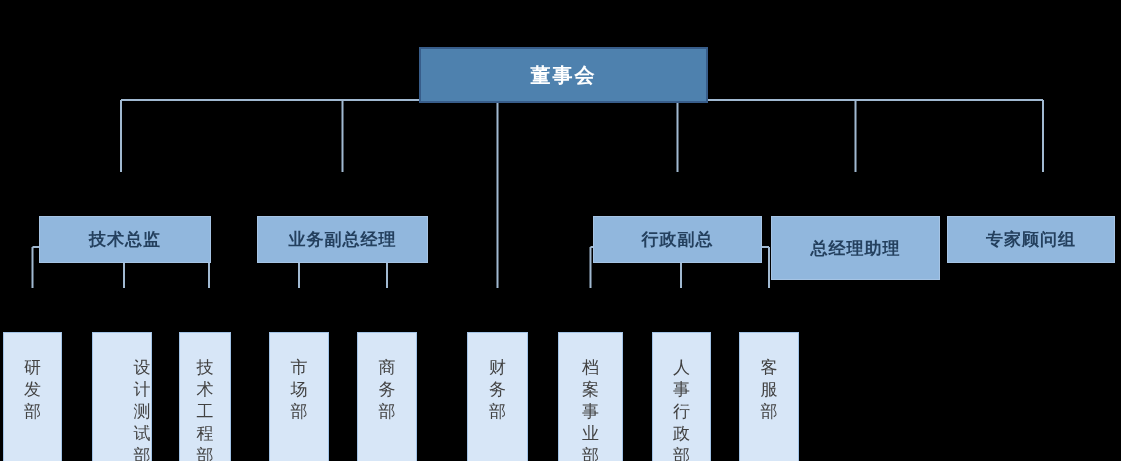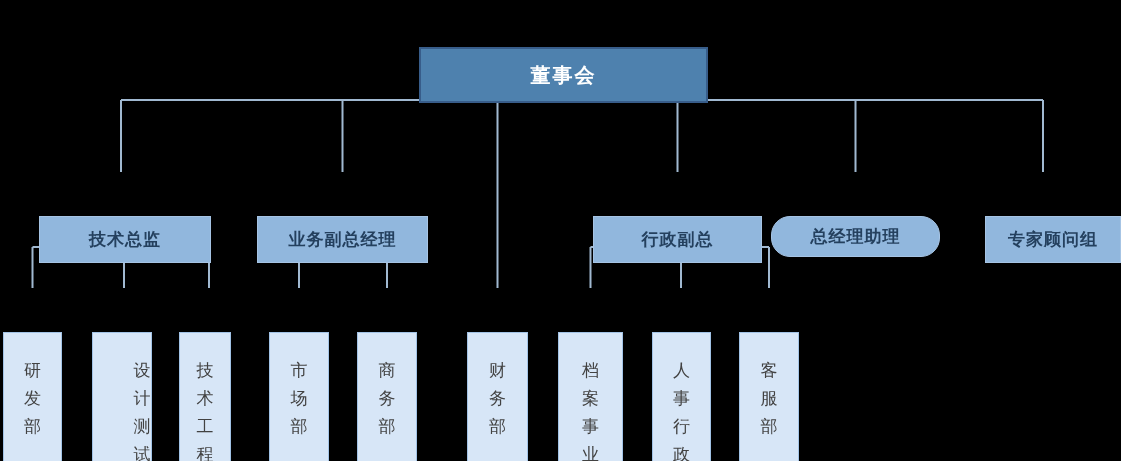--- a/index.html
+++ b/index.html
@@ -30,21 +30,21 @@
   .lvl2 {
     background:var(--level2-fill); border:1px solid var(--level2-border);
     color:var(--level2-text); font-weight:bold; font-size:17px; letter-spacing:1px;
   }
   .lvl3 {
     background:var(--level3-fill); border:1.5px solid var(--level3-border);
     color:var(--level3-text); font-size:17px;
     align-items:flex-start; justify-content:center;
   }
   .lvl3 .v-label {
-    width:1.25em; margin:23px auto 0; line-height:28px;
+    width:1.25em; margin:23px auto 0; line-height:22px;
     word-break:break-all; text-align:center;
   }
 </style>
 </head>
 <body>
 
 <div class="stage">
 
   <svg class="connectors" viewBox="0 0 1121 461" xmlns="http://www.w3.org/2000/svg">
     <path d="
@@ -67,24 +67,24 @@
 
   <div class="node lvl2" style="left:39px; top:172px; width:172px; height:47px;">
     <span>技术总监</span>
   </div>
   <div class="node lvl2" style="left:593px; top:172px; width:169px; height:47px;">
     <span>行政副总</span>
   </div>
   <div class="node lvl2" style="left:257px; top:172px; width:171px; height:47px;">
     <span>业务副总经理</span>
   </div>
-  <div class="node lvl2" style="left:771px; top:172px; width:169px; height:41px;border-radius:19px;">
+  <div class="node lvl2" style="left:771px; top:172px; width:169px; height:64px;">
     <span>总经理助理</span>
   </div>
-  <div class="node lvl2" style="left:985px; top:172px; width:136px; height:47px;">
+  <div class="node lvl2" style="left:947px; top:172px; width:168px; height:47px;">
     <span>专家顾问组</span>
   </div>
 
   <div class="node lvl3" style="left:3px; top:288px; width:59px; height:165px;">
     <div class="v-label">研发部</div>
   </div>
   <div class="node lvl3" style="left:92px; top:288px; width:60px; height:165px;padding-left:40px;">
     <div class="v-label">设计测试部</div>
   </div>
   <div class="node lvl3" style="left:179px; top:288px; width:52px; height:165px;">

